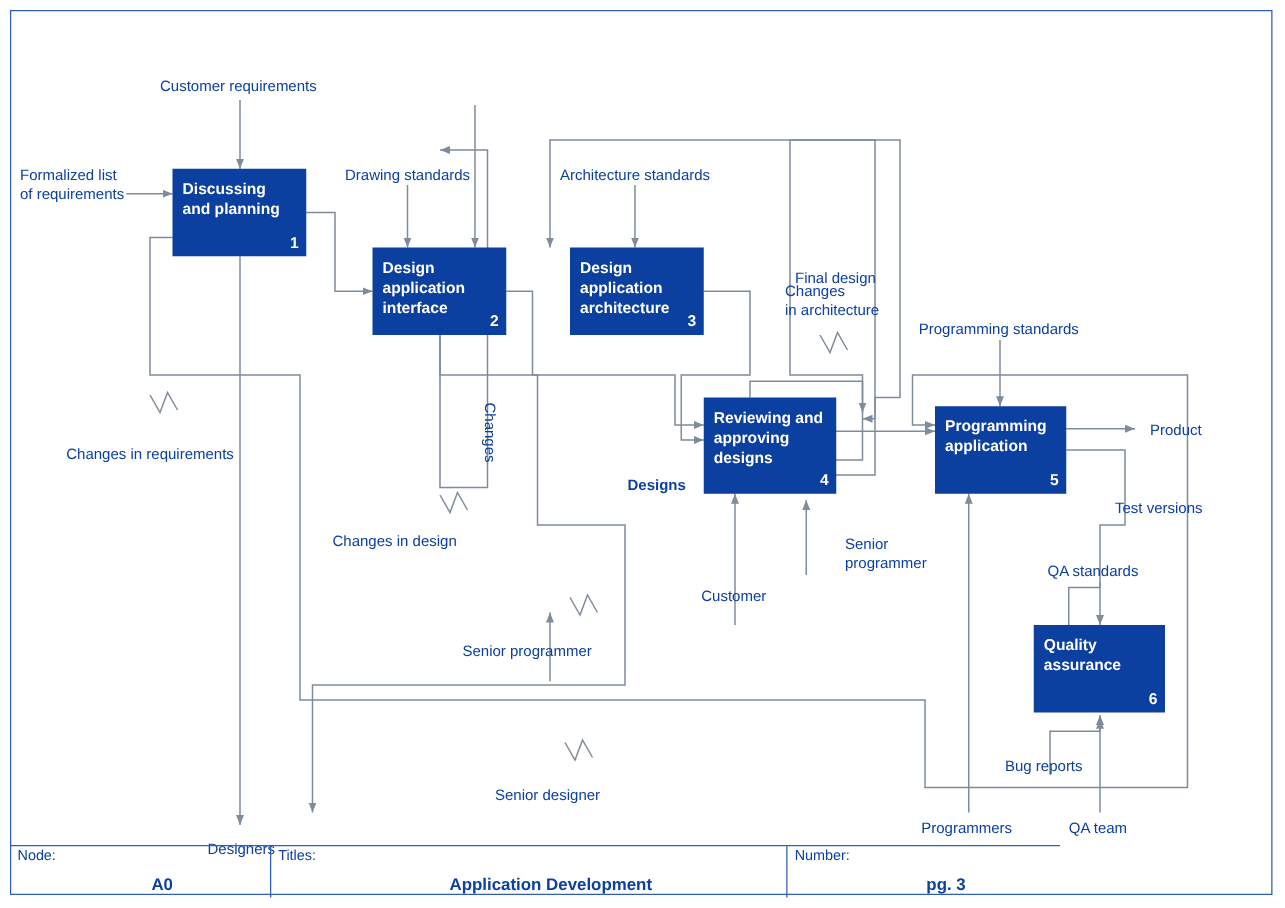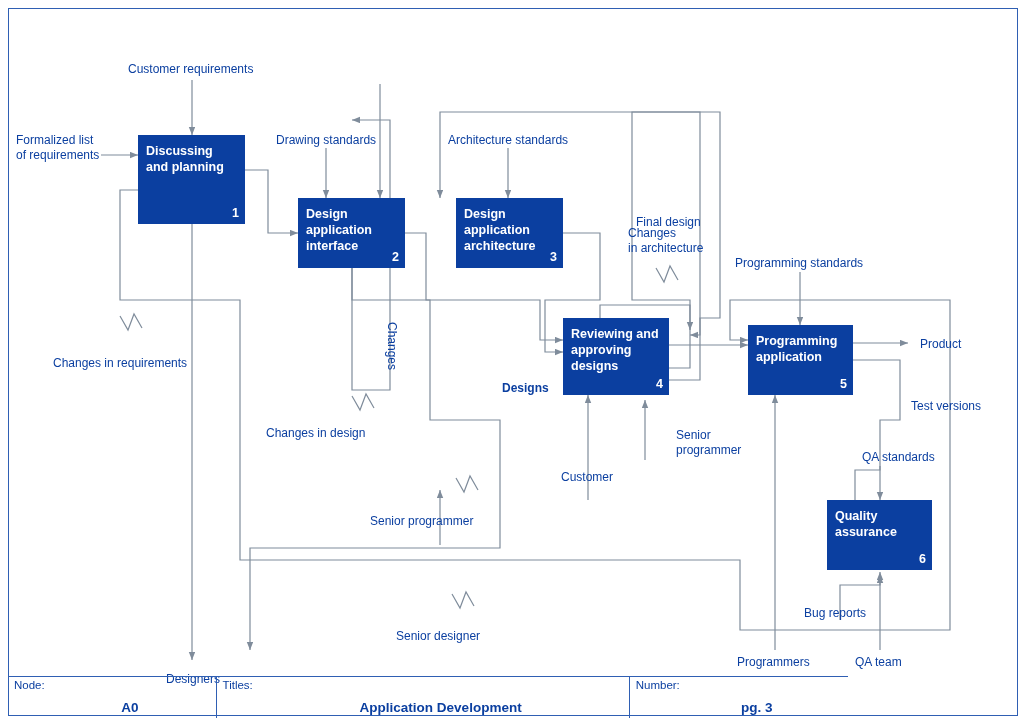--- a/index.html
+++ b/index.html
@@ -143,21 +143,21 @@
     <g fill="none" stroke="#7f8c9b" stroke-width="1.2">
 
       <path d="M120,316 l8,14 l6,-16 l8,14"></path>
       <path d="M352,396 l8,14 l6,-16 l8,14"></path>
       <path d="M456,478 l8,14 l6,-16 l8,14"></path>
       <path d="M452,594 l8,14 l6,-16 l8,14"></path>
       <path d="M656,268 l8,14 l6,-16 l8,14"></path>
     </g>
   </svg>
 
-  <div class="box" style="left:138px;top:135px;width:107px;height:89px;">
+  <div class="box" style="left:138px;top:135px;width:107px;height:70px;">
     <span>Discussing and
 planning</span>
     <span class="num">1</span>
   </div>
   <div class="box" style="left:298px;top:198px;width:107px;height:70px;">
     <span>Design
 application
 interface</span>
     <span class="num">2</span>
   </div>
@@ -187,22 +187,22 @@
   <div class="lbl" style="left:128px;top:62px;">Customer requirements</div>
   <div class="lbl" style="left:16px;top:133px;">Formalized list
 of requirements</div>
   <div class="lbl" style="left:276px;top:133px;">Drawing standards</div>
   <div class="lbl" style="left:448px;top:133px;">Architecture standards</div>
   <div class="lbl" style="left:636px;top:215px;">Final design</div>
   <div class="lbl" style="left:628px;top:226px;">Changes
 in architecture</div>
   <div class="lbl" style="left:735px;top:256px;">Programming standards</div>
   <div class="lbl" style="left:920px;top:337px;">Product</div>
-  <div class="lbl" style="left:911px;top:399px;">Test versions</div>
-  <div class="lbl" style="left:838px;top:450px;margin-left:24px;">QA standards</div>
+  <div class="lbl" style="left:892px;top:399px;">Test versions</div>
+  <div class="lbl" style="left:838px;top:450px;">QA standards</div>
   <div class="lbl" style="left:53px;top:356px;">Changes in requirements</div>
   <div class="lbl vert" style="left:384px;top:322px;">Changes</div>
   <div class="lbl" style="left:502px;top:381px;font-weight:bold;">Designs</div>
   <div class="lbl" style="left:266px;top:426px;">Changes in design</div>
   <div class="lbl" style="left:561px;top:470px;">Customer</div>
   <div class="lbl" style="left:676px;top:428px;">Senior
 programmer</div>
   <div class="lbl" style="left:370px;top:514px;">Senior programmer</div>
   <div class="lbl" style="left:804px;top:606px;">Bug reports</div>
   <div class="lbl" style="left:396px;top:629px;">Senior designer</div>

